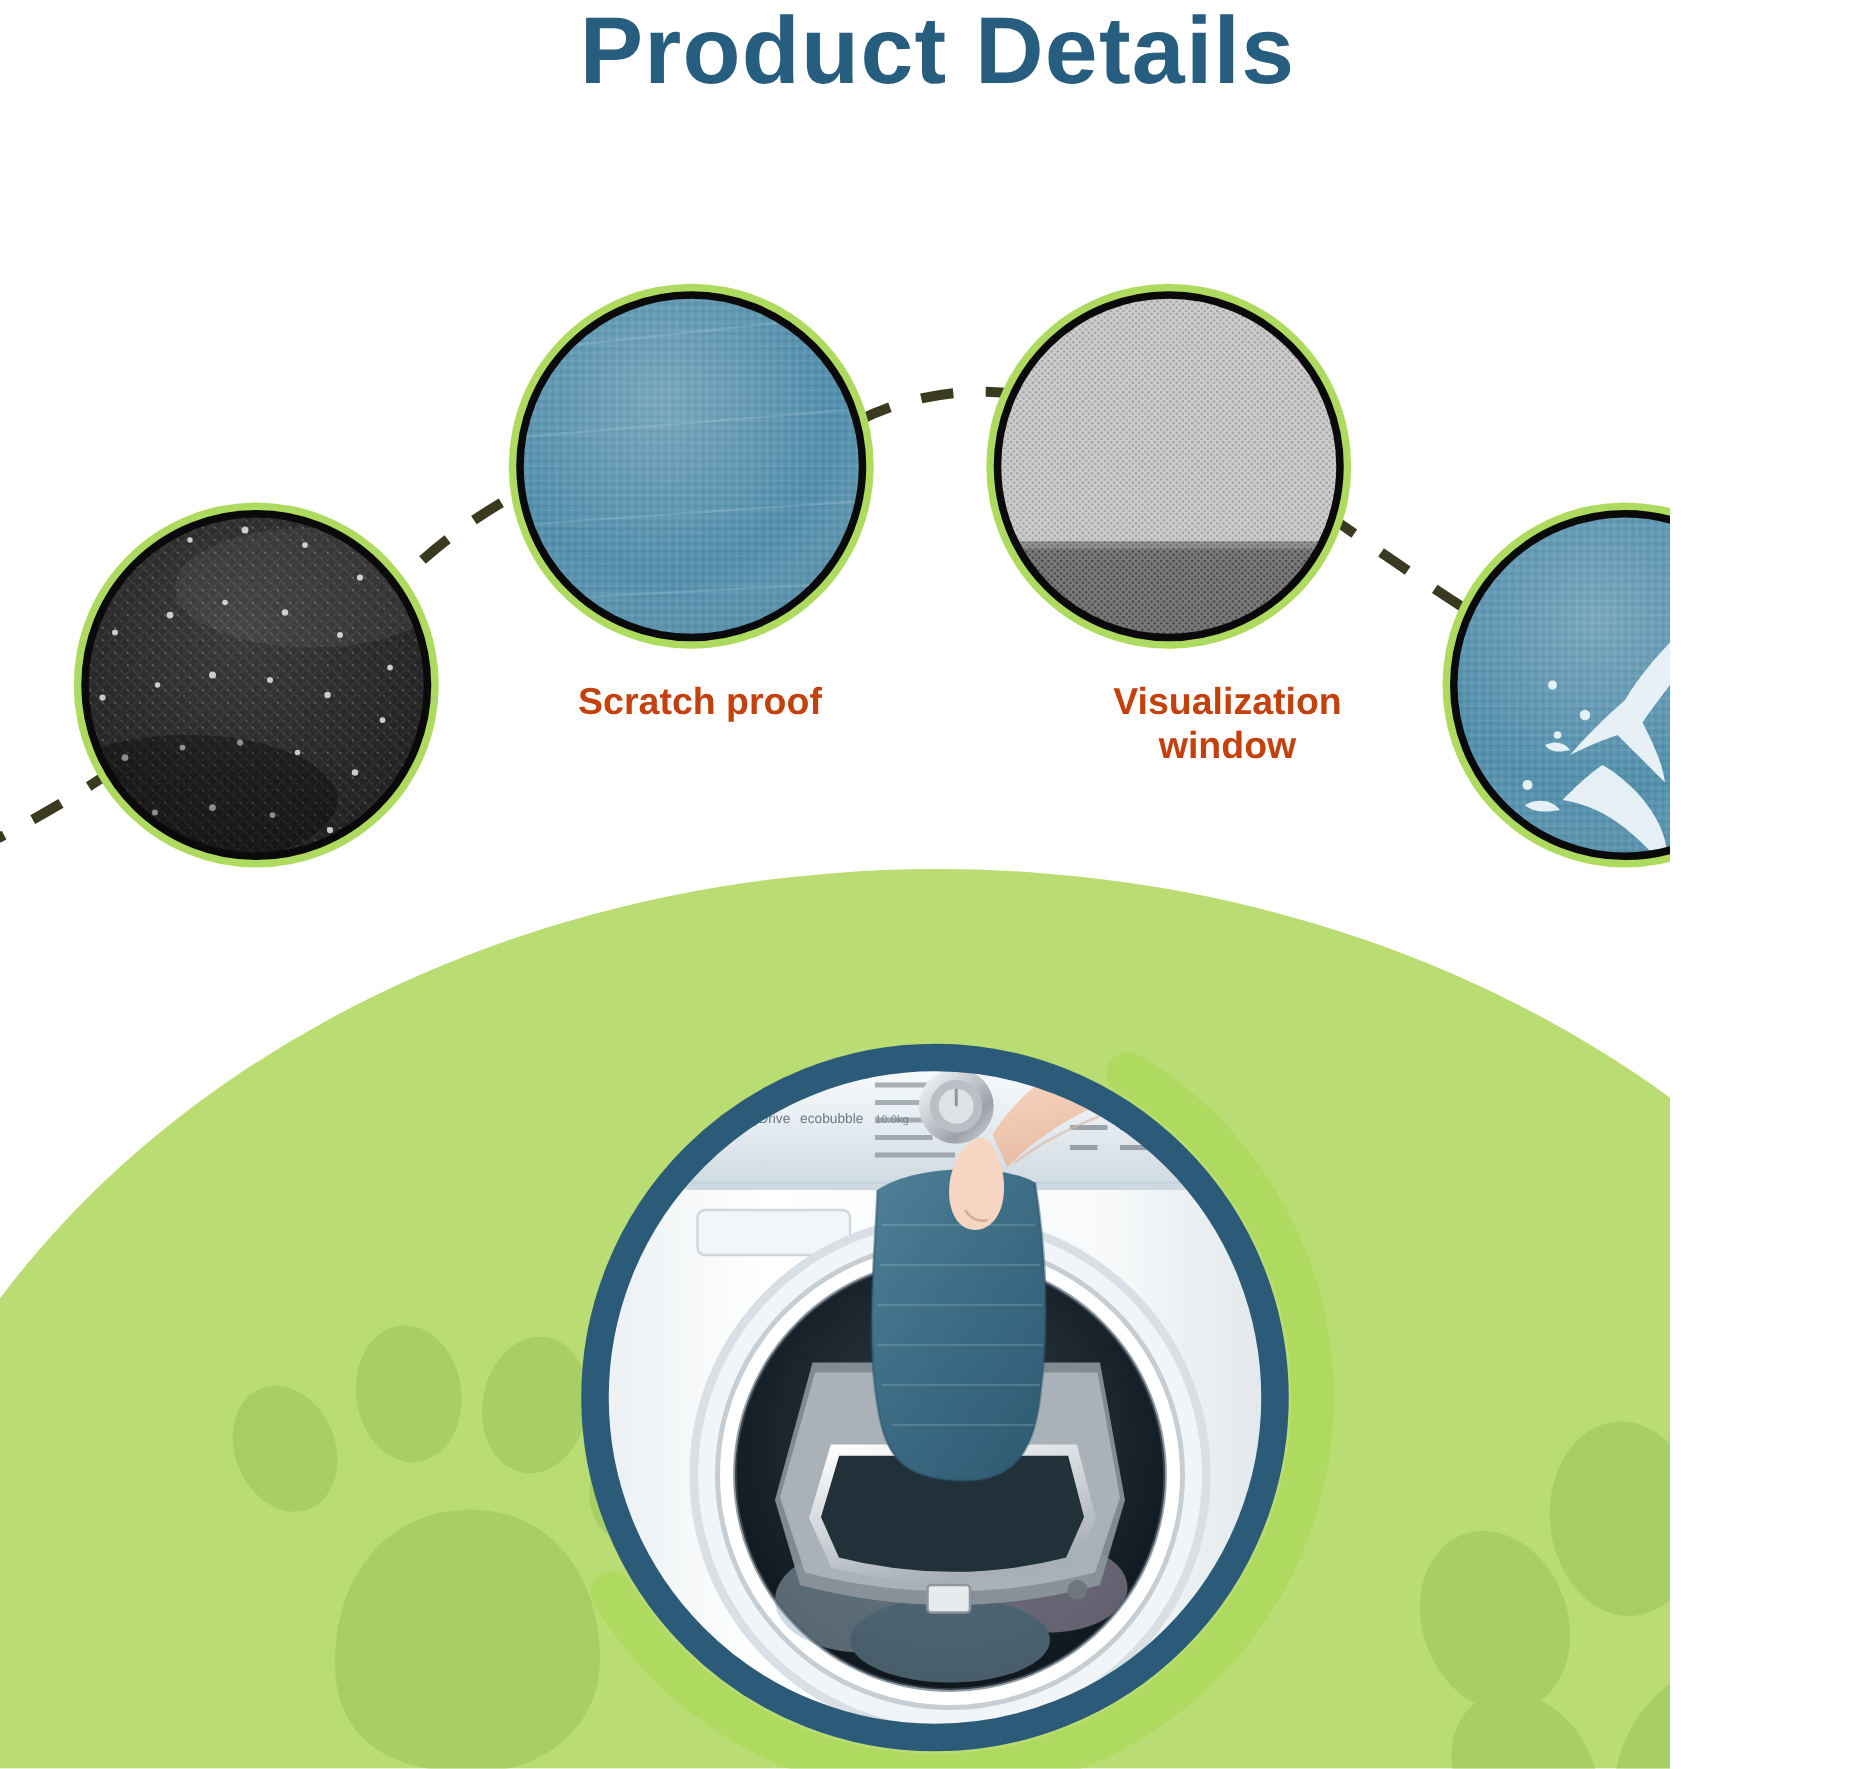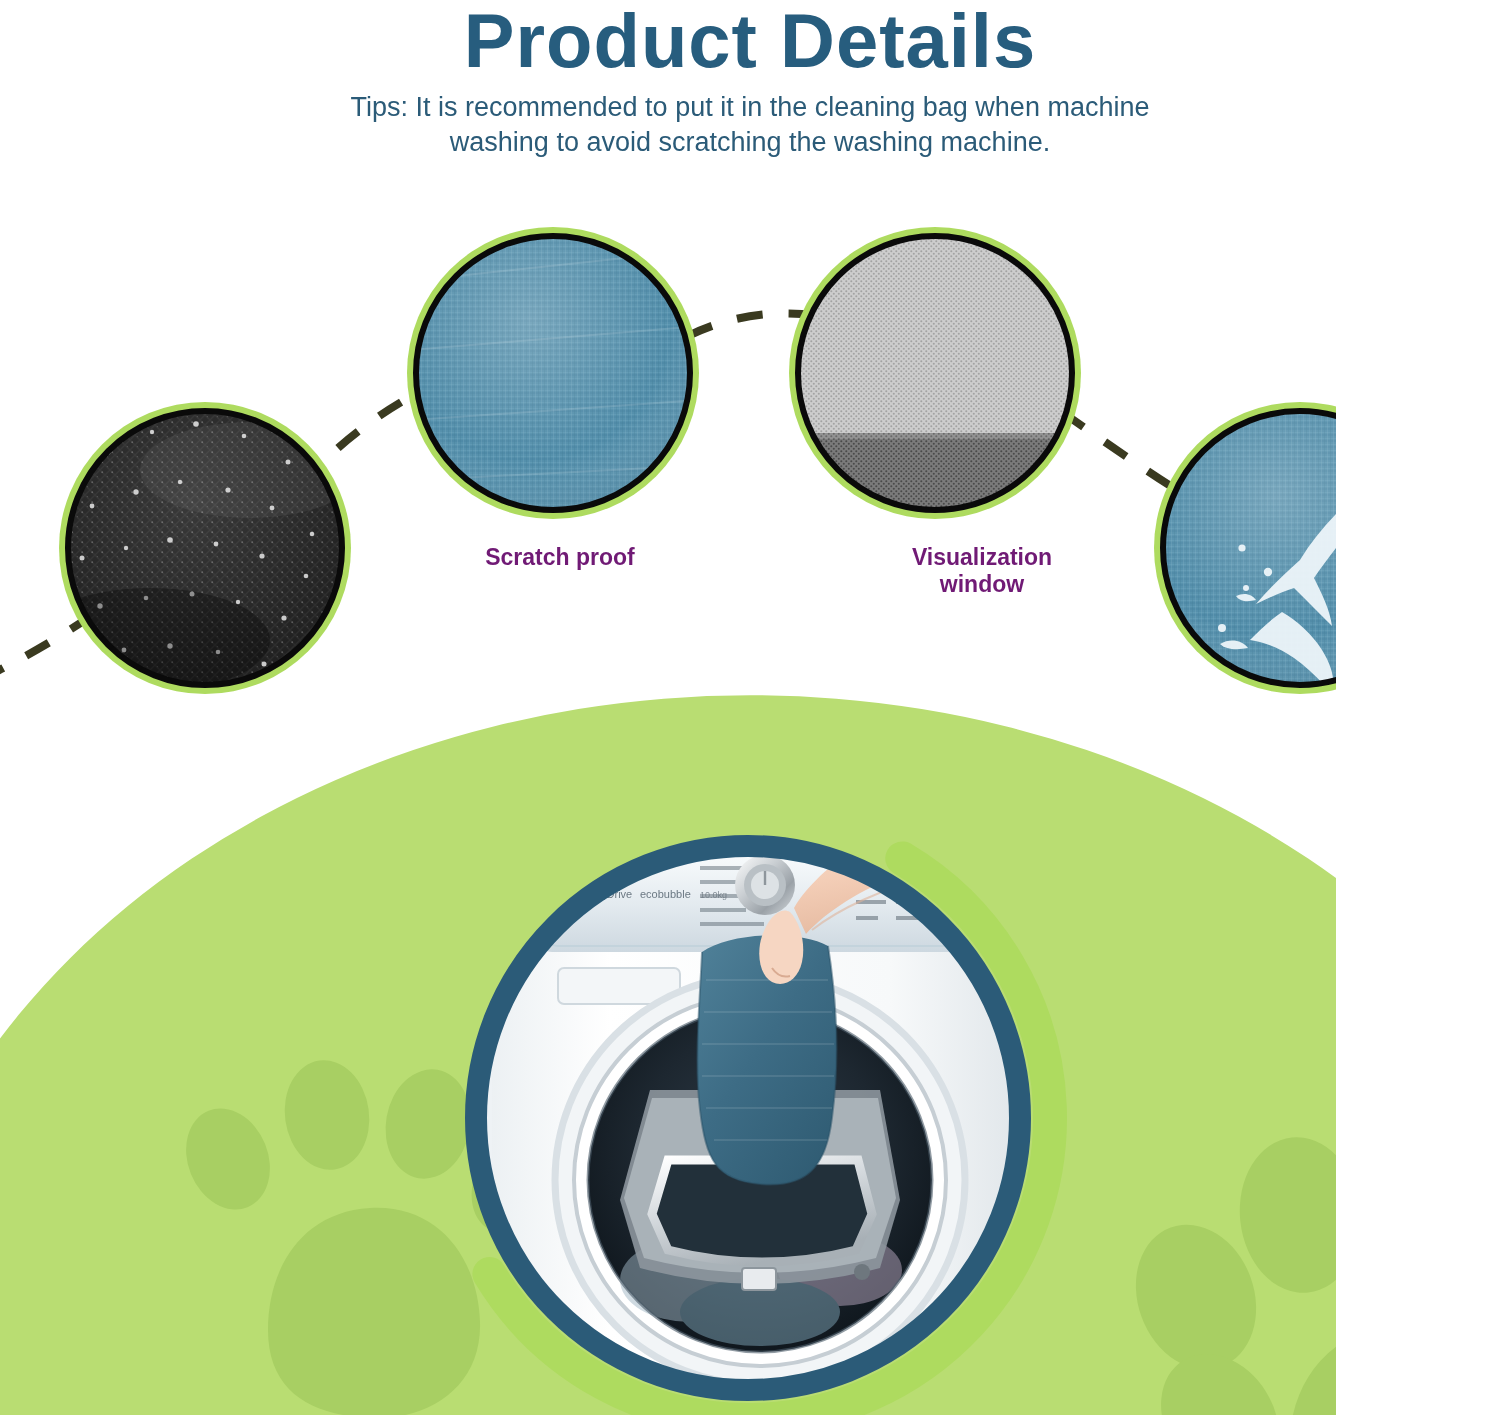--- a/index.html
+++ b/index.html
@@ -49,40 +49,39 @@
     position: absolute;
     left: 0; top: 0;
     width: 1500px;
     height: 1415px;
   }
 
   
   .feature-label {
     position: absolute;
     text-align: center;
-    font-size: 23px;
+    font-size: 30px;
     font-weight: bold;
-    color: #701a75;
+    color: #c2410c;
     line-height: 1.18;
     white-space: pre-line;
     pointer-events: none;
   }
   #label-anti-slip   { left:   60px; top: 723px; width: 320px; }
   #label-scratch     { left:  400px; top: 544px; width: 320px; }
   #label-visual      { left:  857px; top: 544px; width: 250px; }
   #label-waterproof  { left: 1150px; top: 723px; width: 320px; }
 </style>
 </head>
 <body>
 
 <div id="page">
 
   <div id="header">
     <h1 id="title">Product Details</h1>
-    <p id="tips">Tips: It is recommended to put it in the cleaning bag when machine washing to avoid scratching the washing machine.</p>
   </div>
 
   <svg id="stage" viewBox="0 0 1500 1415">
     <defs>
 
       <pattern id="pat-antislip" width="10" height="10" patternUnits="userSpaceOnUse">
         <rect width="10" height="10" fill="#242424"></rect>
         <path d="M0 0 L10 10 M10 0 L0 10" stroke="#3d3d3d" stroke-width="1.4"></path>
         <circle cx="2.2" cy="2.2" r="0.85" fill="#cfcfcf" opacity="0.75"></circle>
         <circle cx="7.4" cy="6.6" r="0.7" fill="#b8b8b8" opacity="0.55"></circle>

